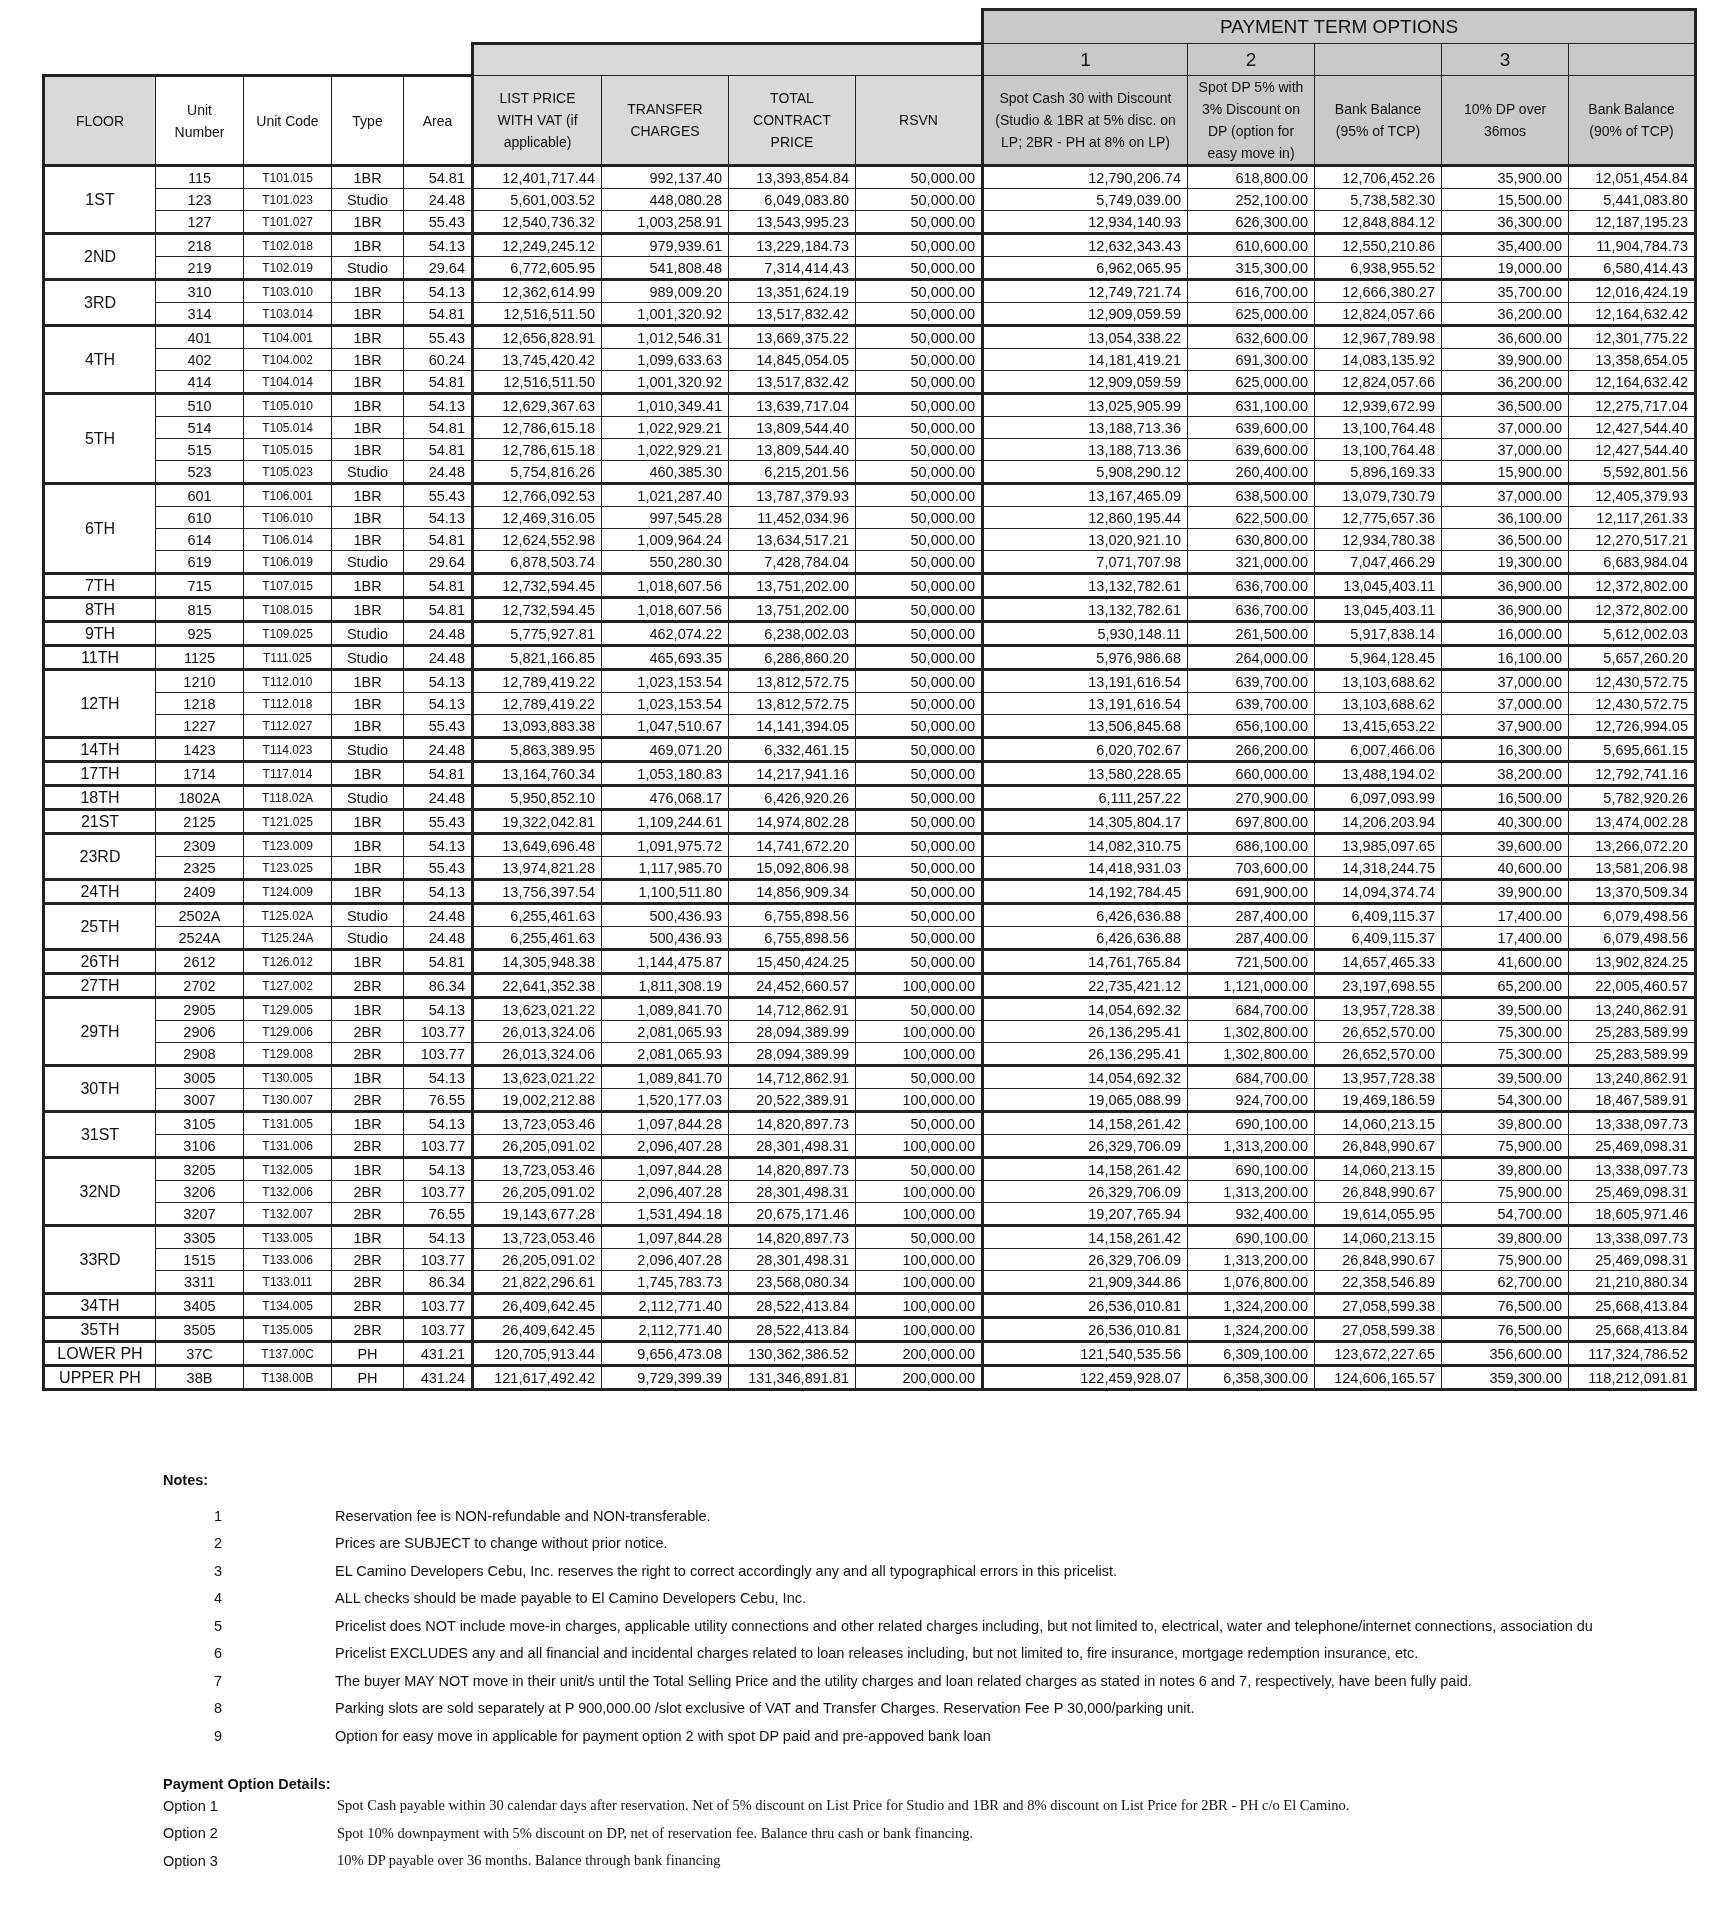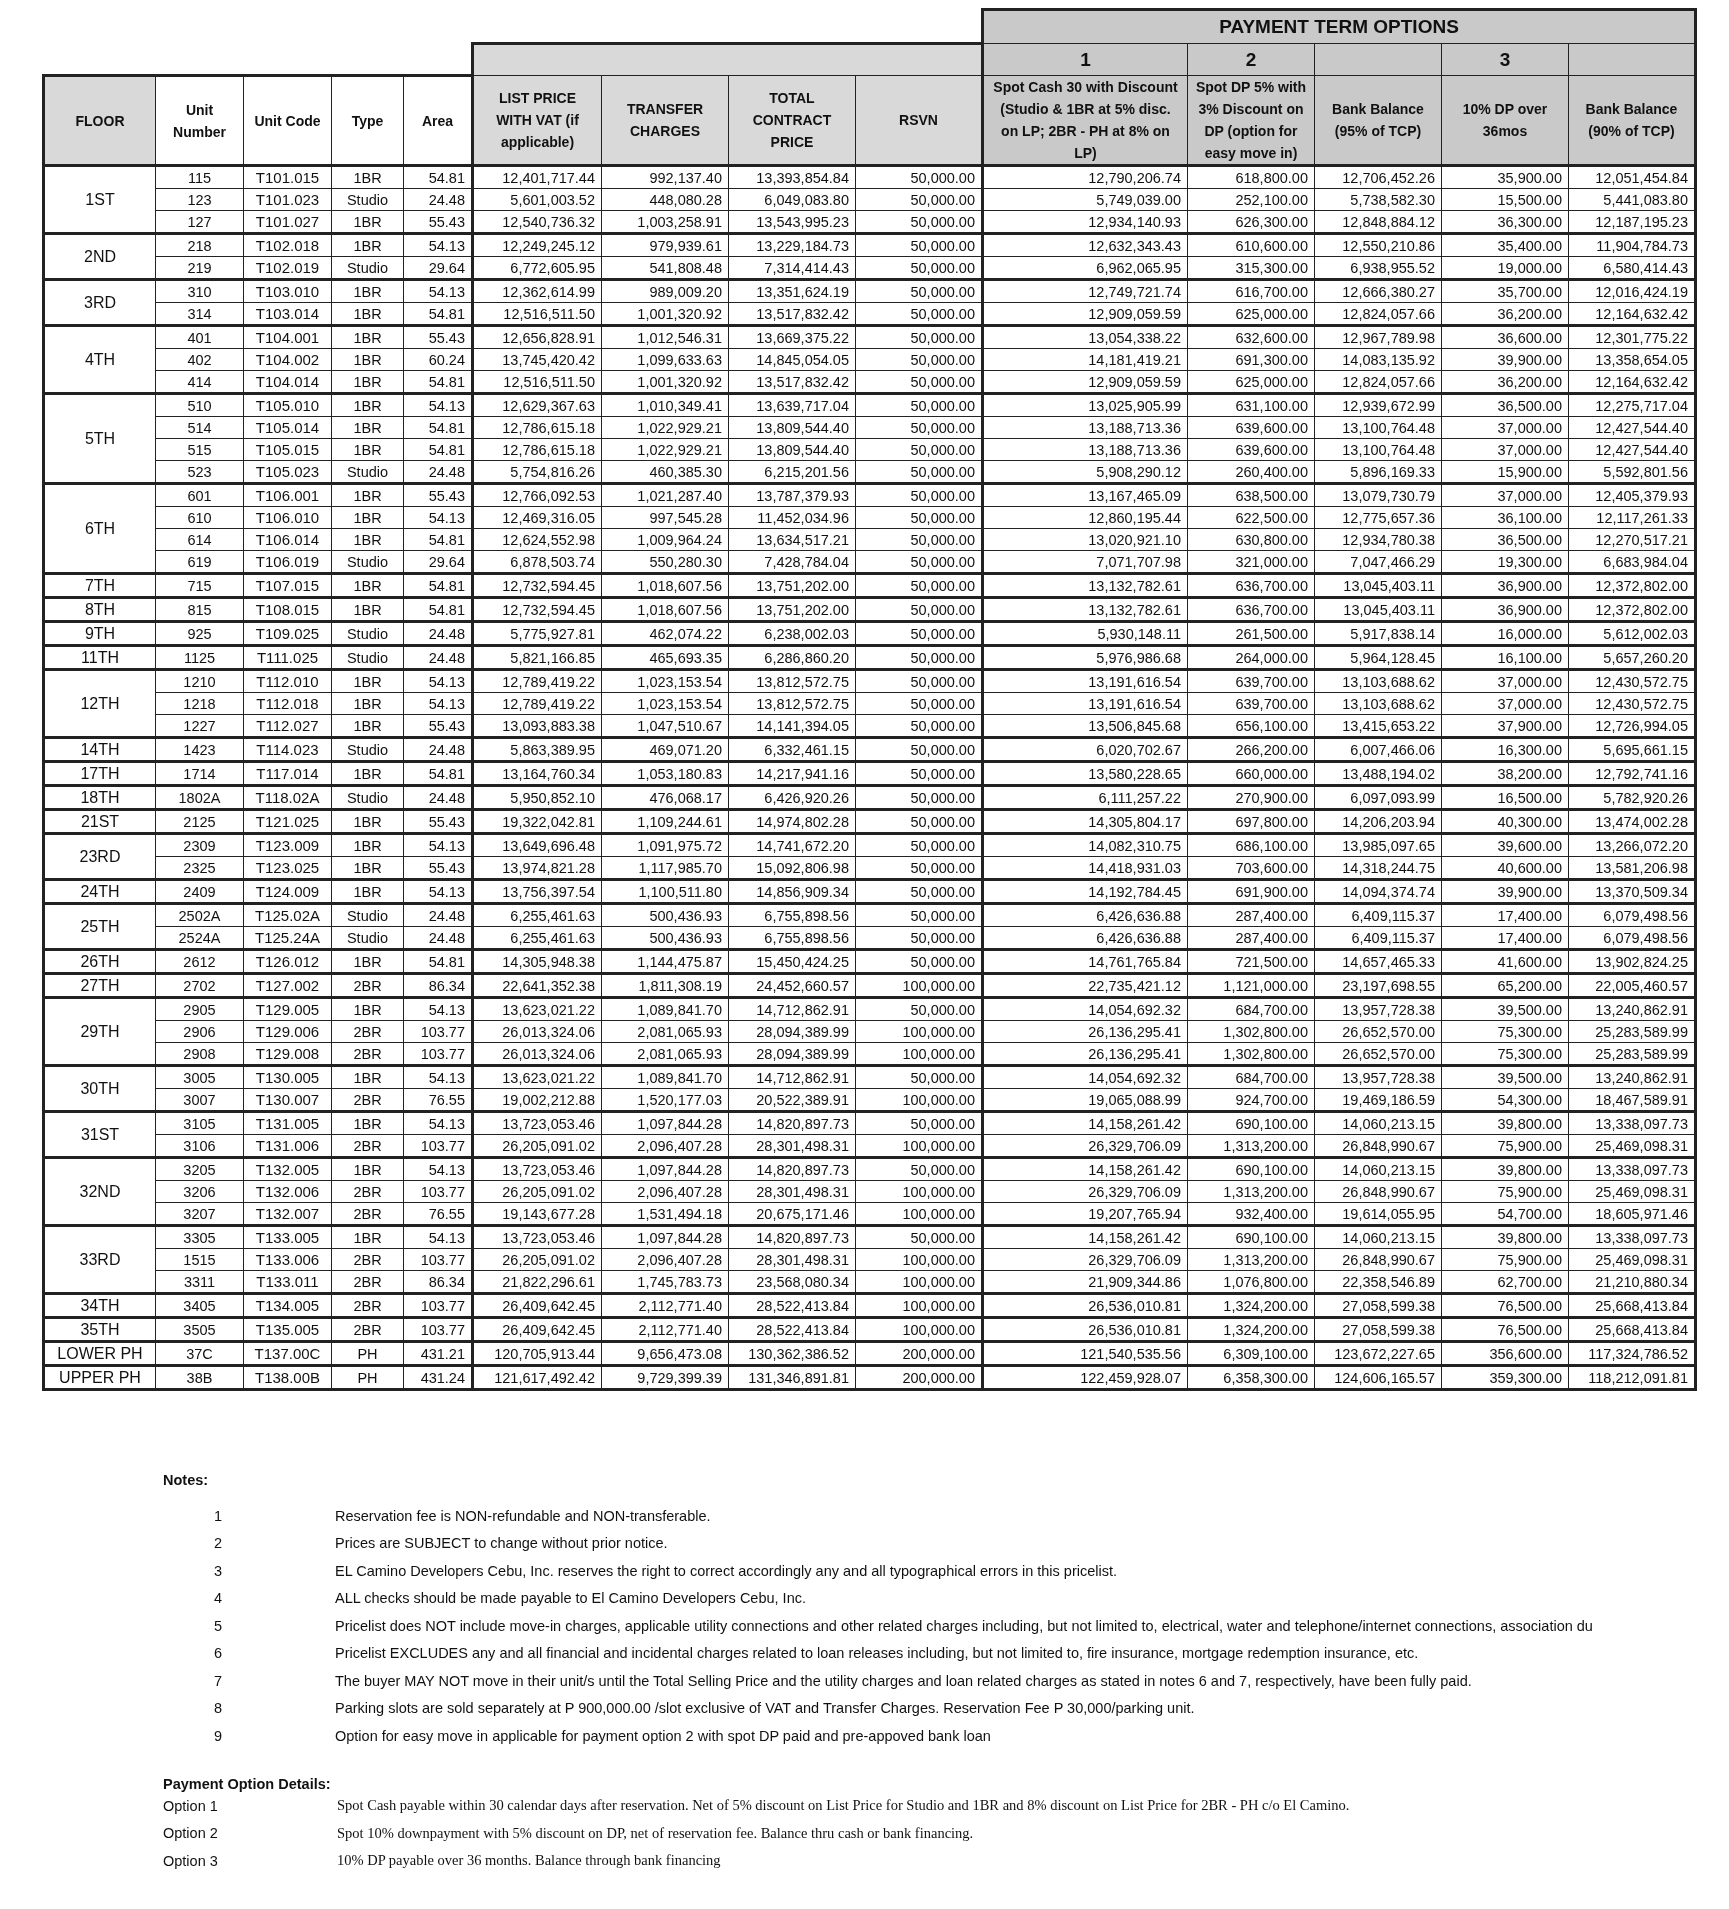--- a/index.html
+++ b/index.html
@@ -1,30 +1,30 @@
 <!DOCTYPE html>
 <html><head>
 <meta charset="utf-8">
 <style>
   html, body { margin:0; padding:0; background:#ffffff; }
   body { width:1729px; height:1909px; position:relative; font-family:"Liberation Sans", sans-serif; color:#111; overflow:hidden; }
   .sheet { position:absolute; left:42px; top:8px; }
   table.price { border-collapse:collapse; table-layout:fixed; font-size:14.5px; }
   table.price td, table.price th { border:1.5px solid #222; padding:0 6px; height:21px; line-height:20px; white-space:nowrap; overflow:hidden; }
-  table.price th { font-weight:bold; font-size:14px; line-height:22px; white-space:normal; text-align:center; }
+  table.price th { font-weight:normal; font-size:14px; line-height:22px; white-space:normal; text-align:center; }
   .blank { border:none !important; background:transparent; }
   .g1 { background:#d9d9d9; }
   .g2 { background:#c9c9c9; }
   .hdr-title { font-size:19px !important; height:32px !important; }
   .hdr-num { font-size:19px !important; height:30px !important; }
   .hdr-main th { height:114px; }
   td.c { text-align:center; }
   td.r { text-align:right; }
   td.floor { text-align:center; font-size:16px; }
-  td.code { font-size:15px; text-align:center;margin-top:43px; }
+  td.code { font-size:12px; text-align:center;margin-top:43px; }
   .thickL { border-left:3px solid #222 !important; }
   .thickR { border-right:3px solid #222 !important; }
   .thickT { border-top:3px solid #222 !important; }
   .thickB { border-bottom:3px solid #222 !important; }
   .notes { position:absolute; left:163px; top:1472px; font-size:14.5px; }
   .notes .hd { font-weight:bold; margin-bottom:14px; }
   .note-row { display:flex; height:27.5px; align-items:center; }
   .note-num { width:65px; text-align:right; padding-right:0; margin-left:0; }
   .note-num span { display:inline-block; width:20px; text-align:center; }
   .note-text { margin-left:107px; white-space:nowrap; }

